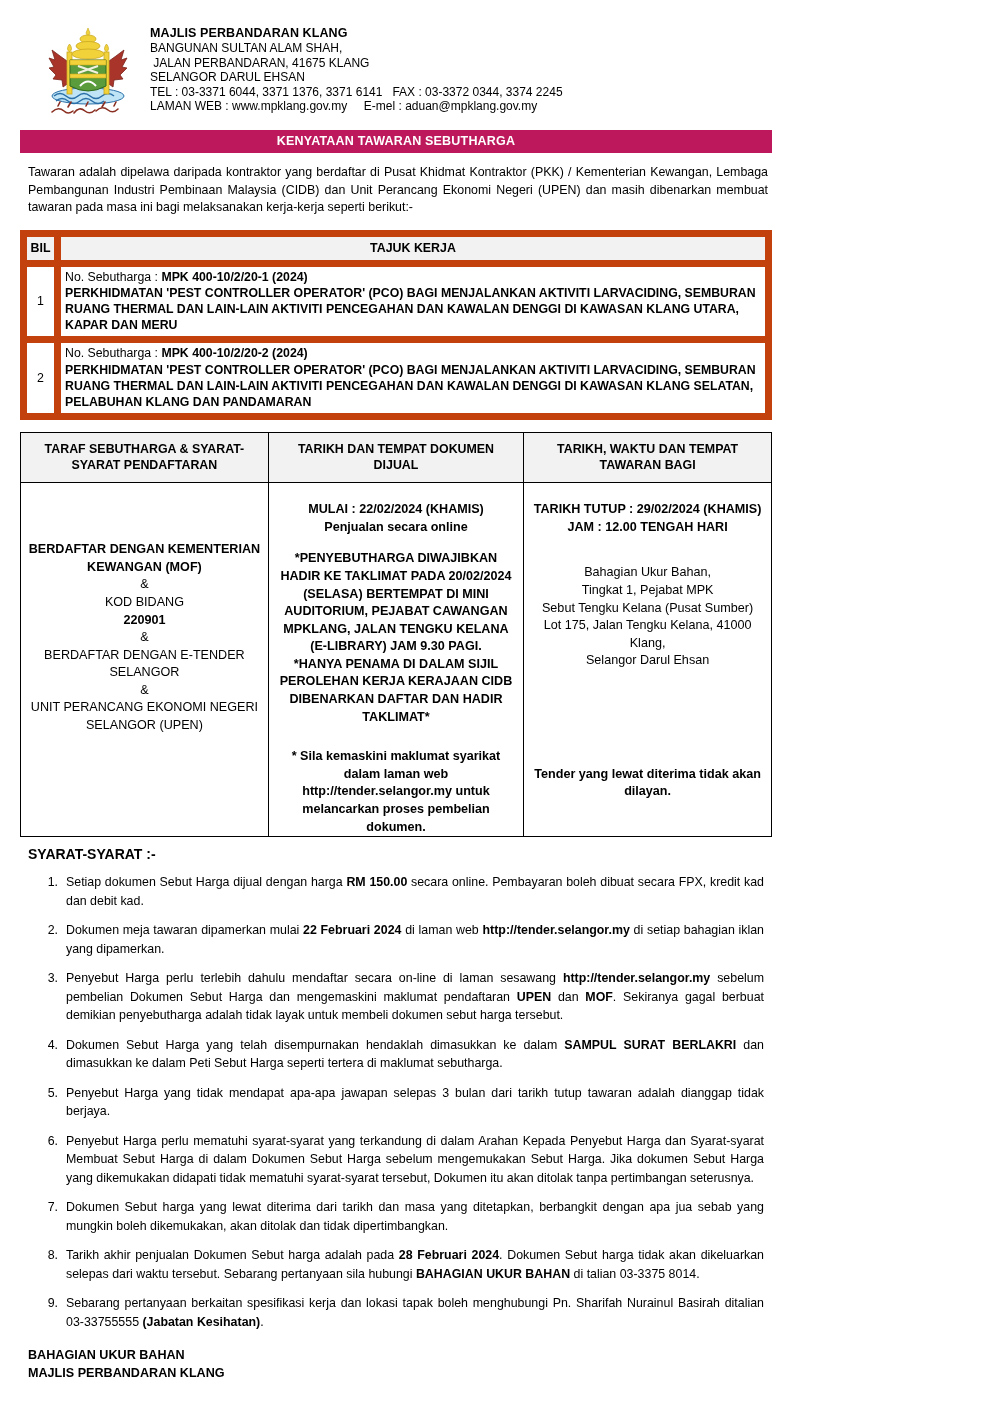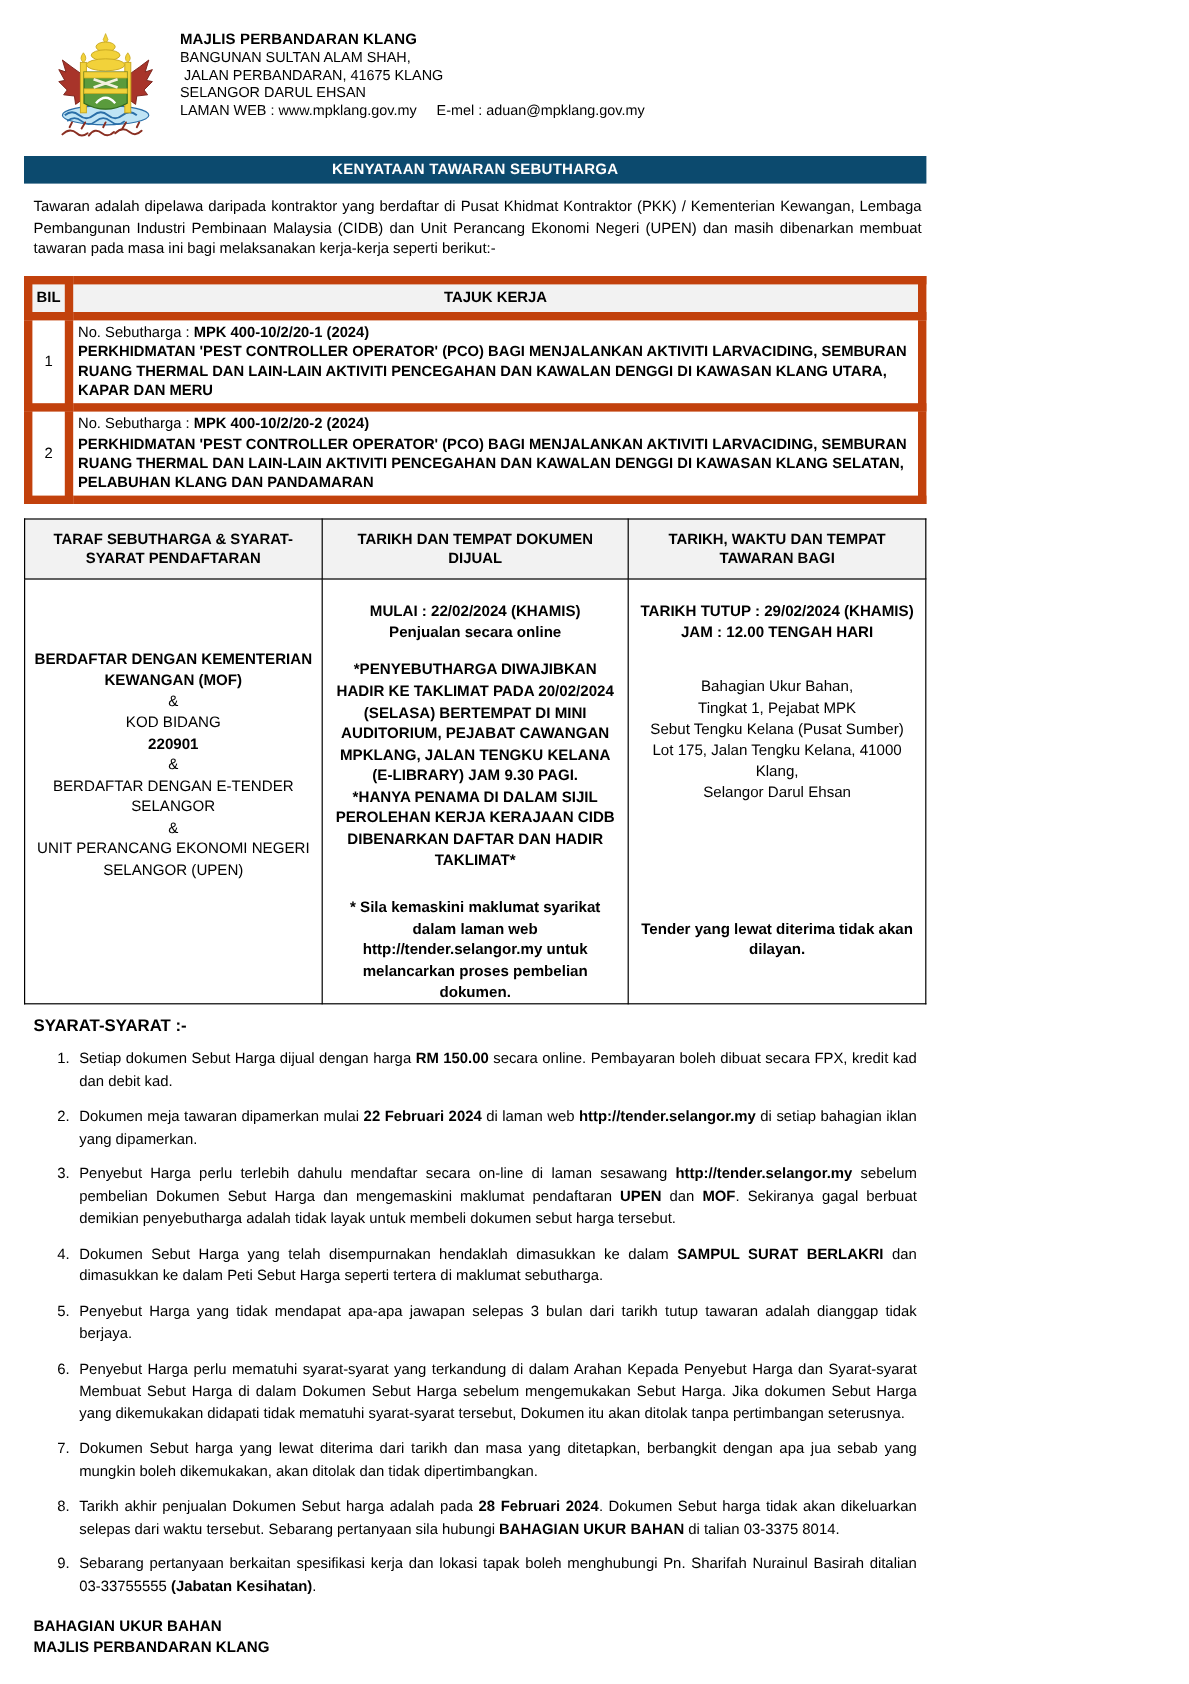--- a/index.html
+++ b/index.html
@@ -18,21 +18,21 @@
   
   .letterhead { display: flex; align-items: flex-start; gap: 12px; padding-left: 18px; }
   .crest { width: 100px; height: 98px; flex: 0 0 100px; position: relative; }
   .org-block { padding-top: 4px; }
   .org-name { font-weight: bold; font-size: 12.5px; letter-spacing: .1px; line-height: 15px; }
   .org-line { font-size: 12px; line-height: 14.6px; white-space: pre; }
 
   
   .banner {
     margin-top: 10px;
-    background: #0c4a6e; color: #ffffff;
+    background: #be185d; color: #ffffff;
     text-align: center; font-weight: bold;
     font-size: 12.5px; letter-spacing: .2px;
     padding: 4px 0 5px 0;
   }
 
   
   .intro {
     margin-top: 11px;
     font-size: 12.4px; line-height: 17.5px;
     text-align: justify;
@@ -128,20 +128,21 @@
           <path d="M58 89 q6 -6 12 -1 q5 4 10 -1"></path>
           <path d="M20 84 l2 -4 M30 85 l3 -5 M48 84 l2 -4 M64 85 l3 -5 M76 84 l2 -4"></path>
         </g>
       </svg>
     </div>
     <div class="org-block">
       <div class="org-name">MAJLIS PERBANDARAN  KLANG</div>
       <div class="org-line">BANGUNAN SULTAN ALAM SHAH,</div>
       <div class="org-line"> JALAN PERBANDARAN, 41675 KLANG</div>
       <div class="org-line">SELANGOR DARUL EHSAN</div>
+      <div class="org-line">TEL : 03-3371 6044, 3371 1376, 3371 6141   FAX : 03-3372 0344, 3374 2245</div>
       <div class="org-line">LAMAN WEB : www.mpklang.gov.my     E-mel : aduan@mpklang.gov.my</div>
     </div>
   </div>
 
   <div class="banner">KENYATAAN TAWARAN SEBUTHARGA</div>
 
   <div class="intro">Tawaran adalah dipelawa daripada kontraktor yang berdaftar di Pusat Khidmat Kontraktor (PKK) / Kementerian Kewangan, Lembaga Pembangunan Industri Pembinaan Malaysia (CIDB) dan Unit Perancang Ekonomi Negeri (UPEN) dan masih dibenarkan membuat tawaran pada masa ini bagi melaksanakan kerja-kerja seperti berikut:-</div>
 
   <table class="tbl-works">
     <colgroup>

